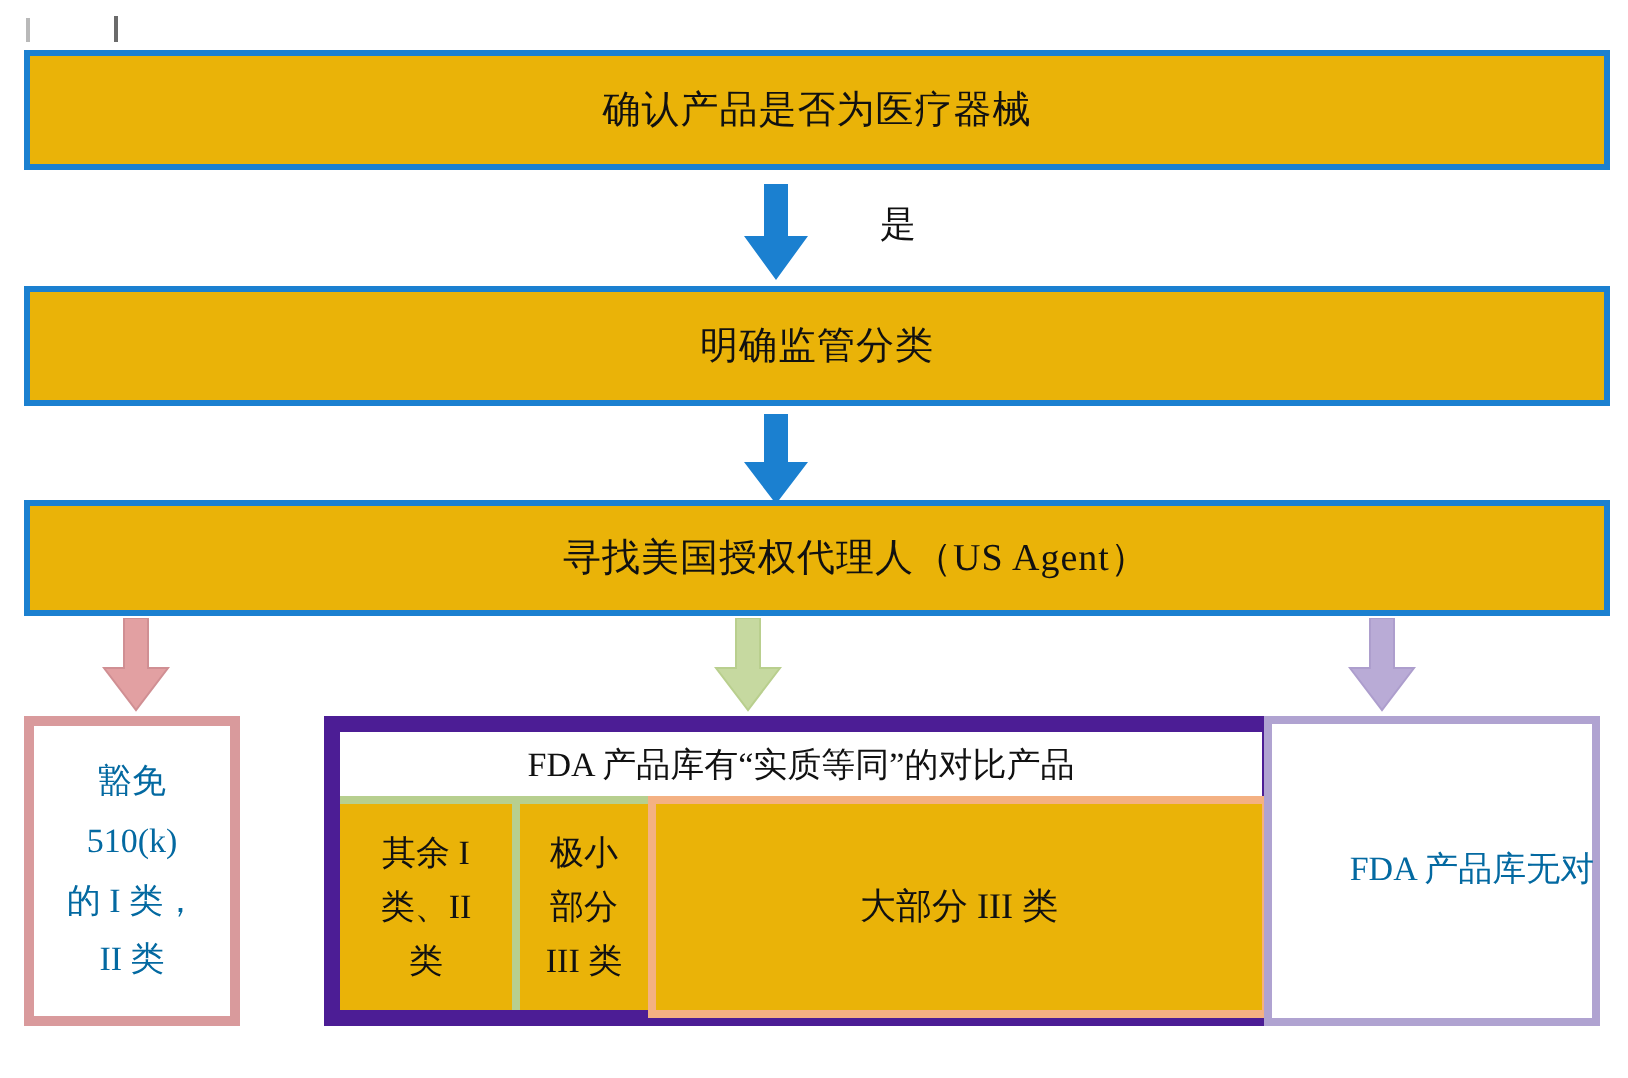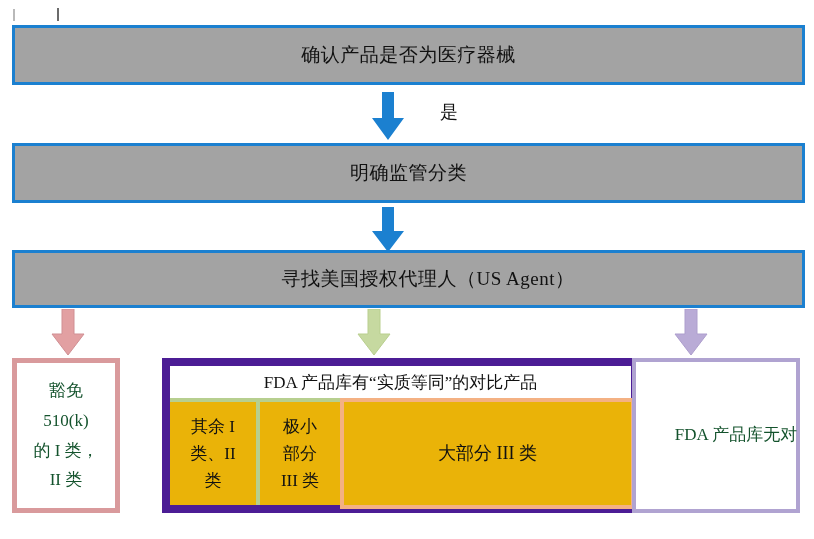--- a/index.html
+++ b/index.html
@@ -25,21 +25,21 @@
     width: 2px;
     background: #6b6b6b;
   }
   .tick.light { background: #b9b9b9; }
 
   
   .blue-box {
     position: absolute;
     box-sizing: border-box;
     border: 3px solid #1b80d0;
-    background: #a3a3a3;
+    background: #eab308;
     display: flex;
     align-items: center;
     justify-content: center;
   }
   .blue-box .box-label {
     font-size: 19px;
     letter-spacing: 0.5px;
     color: #111111;
     white-space: nowrap;
   }
@@ -65,21 +65,21 @@
     align-items: center;
     justify-content: center;
     text-align: center;
   }
   .term-box.pink   { border: 5px solid #d99a9c; }
   .term-box.purple { border: 4px solid #b0a3d1; }
 
   .term-text {
     font-size: 17px;
     line-height: 1.65;
-    color: #14532d;
+    color: #0369a1;
   }
   .term-text.narrow { line-height: 1.75; }
 
   
   .green-group {
     position: absolute;
     box-sizing: border-box;
     border: 8px solid #4c1d95;
     background: #ffffff;
     display: flex;
@@ -109,21 +109,21 @@
     display: flex;
     align-items: center;
     justify-content: center;
     text-align: center;
     font-size: 17px;
     line-height: 1.6;
     color: #111111;
     background: #eab308;
   }
   .sub-cell.c1 { width: 90px; border-right: 4px solid #b7cf8f; }
-  .sub-cell.c2 { width: 80px; }
+  .sub-cell.c2 { width: 64px; }
   .sub-cell.c3 {
     flex: 1 1 auto;
     border: 4px solid #f4b183;
     margin: -4px -4px -4px 0;
     font-size: 18px;
   }
 
   .nowrap { white-space: nowrap; }
 </style>
 </head>

